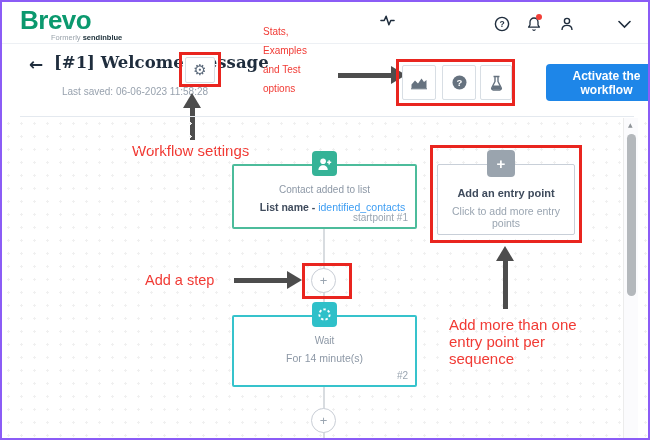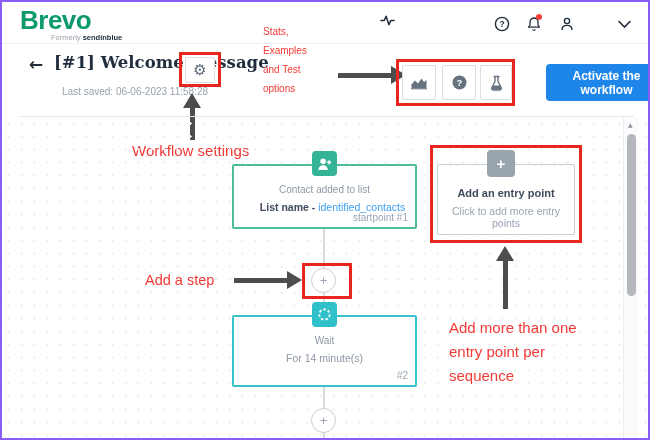--- a/index.html
+++ b/index.html
@@ -22,21 +22,21 @@
   .page-title { position:absolute; left:52px; top:51px; font-family:"DejaVu Serif", serif; font-weight:bold; font-size:16.5px; color:#1f2d3d; }
   .settings-hl { position:absolute; left:177px; top:50px; width:42px; height:35px; border:3px solid #e9251f; }
   .settings-btn { position:absolute; left:183px; top:55px; width:30px; height:26px; border:1px solid #d8dee4; border-radius:2px; background:#fff; display:flex; align-items:center; justify-content:center; cursor:pointer; }
   .gear-glyph { font-family:"DejaVu Sans", sans-serif; font-size:15px; color:#5d6b7c; line-height:1; }
   .last-saved { position:absolute; left:44px; top:84px; font-size:10px; color:#98a2ae;margin-left:16px; }
 
   .note { color:#f13a34; white-space:pre-line; position:absolute; }
   .stats-note { left:261px; top:20px; font-size:10px; line-height:19px; }
   .settings-note { left:130px; top:140px; font-size:15px; }
   .addstep-note { left:143px; top:270px; font-size:14.5px; }
-  .entry-note { left:447px; top:314px; font-size:15px; line-height:24px; }
+  .entry-note { left:447px; top:314px; font-size:15px; line-height:17px; }
 
   .arrow-shaft-h { position:absolute; height:5px; background:#4d4d4d; }
   .arrow-head-r { position:absolute; width:0; height:0; border-top:9px solid transparent; border-bottom:9px solid transparent; border-left:15px solid #4d4d4d; }
   .arrow-shaft-v { position:absolute; width:5px; background:#4d4d4d; }
   .arrow-head-u { position:absolute; width:0; height:0; border-left:9px solid transparent; border-right:9px solid transparent; border-bottom:15px solid #4d4d4d; }
 
   .icons-hl { position:absolute; left:394px; top:57px; width:119px; height:47px; border:3px solid #e9251f; }
   .tool-btn { position:absolute; top:63px; width:34px; height:35px; border:1px solid #d8dee4; border-radius:2px; background:#fff; display:flex; align-items:center; justify-content:center; cursor:pointer; }
   .stats-btn { left:400px; } .examples-btn { left:440px; } .test-btn { left:478px; width:32px; }
   .activate-btn { position:absolute; left:544px; top:62px; width:121px; height:37px; background:#1e86e8; border:none; border-radius:4px; color:#fff; font-size:12px; font-weight:bold; font-family:"Liberation Sans", sans-serif; cursor:pointer; }

